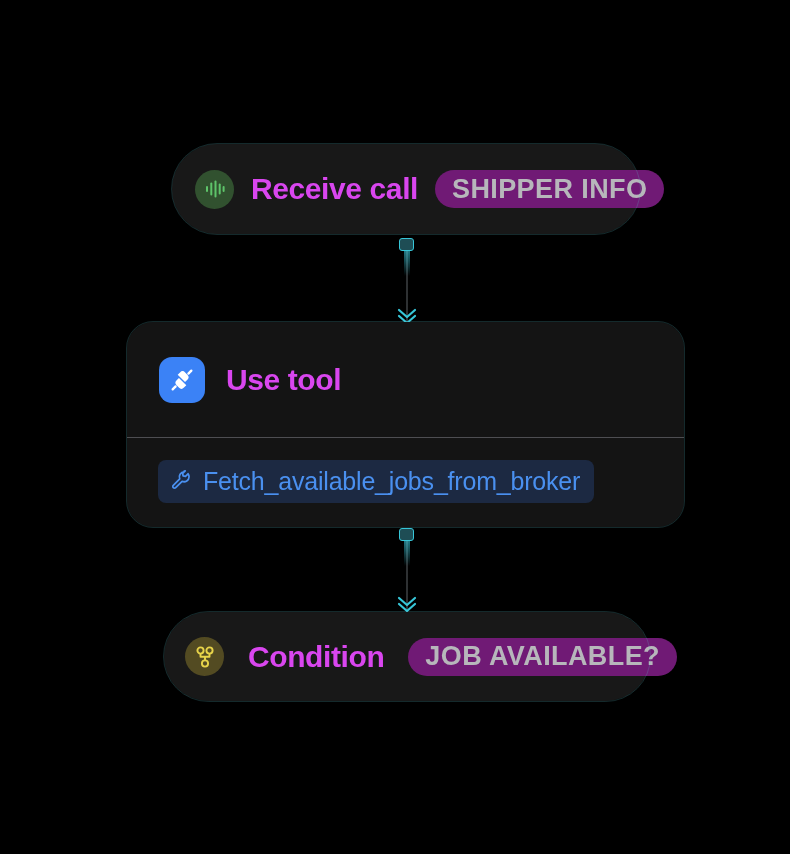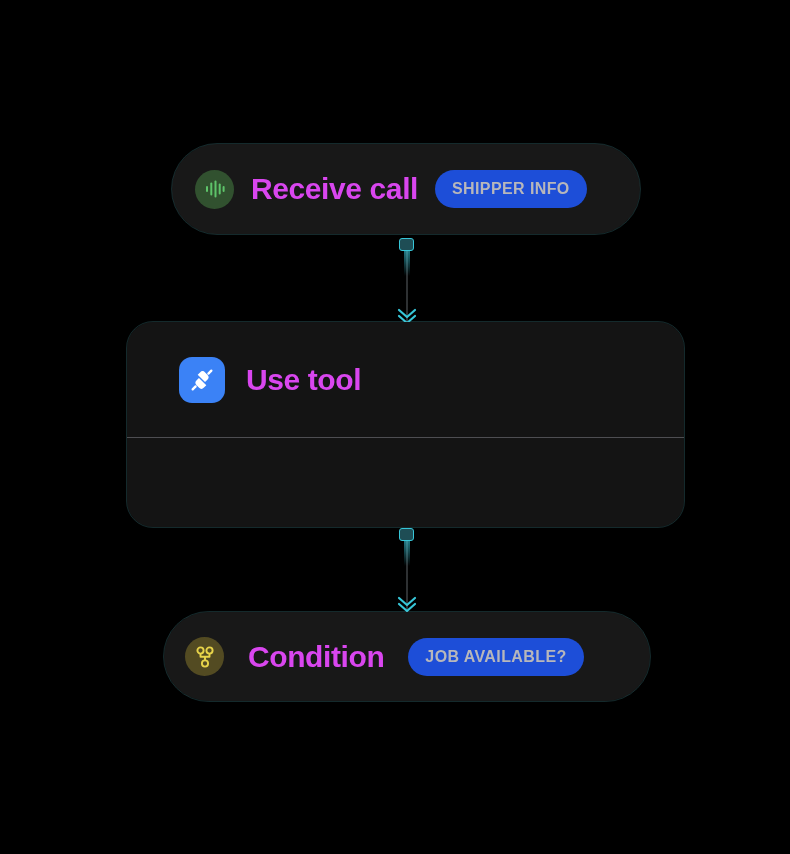--- a/index.html
+++ b/index.html
@@ -71,43 +71,42 @@
     letter-spacing: -0.4px;
     white-space: nowrap;
   }
 
   .node-badge {
     display: inline-flex;
     align-items: center;
     height: 38px;
     padding: 0 17px;
     border-radius: 999px;
-    background: #1d4ed8;
+    background: #701a75;
     color: #b7b7bb;
-    font-size: 16px;
+    font-size: 27px;
     font-weight: bold;
     letter-spacing: 0.4px;
     white-space: nowrap;
   }
 
   
   #use-tool-node {
     left: 127px;
     top: 322px;
     width: 557px;
     height: 205px;
   }
   .card-header {
     height: 115px;
     display: flex;
     align-items: center;
     padding: 0 0 0 32px;
     gap: 21px;
     box-sizing: border-box;
-    margin-left: 20px;
   }
   .card-divider {
     height: 1px;
     width: 100%;
     background: #4e4e52;
   }
   .card-body {
     padding: 22px 30px 0 31px;
   }
 
@@ -233,20 +232,30 @@
             <path d="M6.5 17.5 L4 20"></path>
             <path d="M17.5 6.5 L20 4"></path>
             <path d="M9.4 10.2 l-2 2a3.1 3.1 0 0 0 0 4.4 l1.9 1.9 a3.1 3.1 0 0 0 4.4 0 l2-2 z" fill="#ffffff" stroke="none"></path>
             <path d="M14.6 13.8 l2-2a3.1 3.1 0 0 0 0-4.4 l-1.9-1.9 a3.1 3.1 0 0 0-4.4 0 l-2 2 z" fill="#ffffff" stroke="none"></path>
           </g>
         </svg>
       </div>
       <div class="node-title">Use tool</div>
     </div>
     <div class="card-divider"></div>
+    <div class="card-body">
+      <div class="tool-chip">
+        <span>
+          <svg width="22" height="22" viewBox="0 0 24 24" aria-hidden="true">
+            <path d="M15.5 3.2a5.4 5.4 0 0 0-4.9 7.6 L3.6 17.8a1.8 1.8 0 0 0 0 2.6 1.8 1.8 0 0 0 2.6 0 l7-7 A5.4 5.4 0 0 0 20.8 8.5 a5.4 5.4 0 0 0-1.1-3.3 l-2.8 2.8 -2.6-0.5 -0.5-2.6 2.8-2.8 a5.4 5.4 0 0 0-1.1 0.1 z" fill="none" stroke="#4a90f0" stroke-width="1.9" stroke-linejoin="round"></path>
+          </svg>
+        </span>
+        <span class="tool-chip-label">Fetch_available_jobs_from_broker</span>
+      </div>
+    </div>
   </div>
 
   <div class="connector" id="connector-2">
     <div class="connector-line"></div>
     <div class="connector-glow"></div>
     <div class="connector-handle"></div>
     <svg class="connector-arrow" viewBox="0 0 24 20">
       <g fill="none" stroke="#37c6d8" stroke-width="2.2" stroke-linecap="round" stroke-linejoin="round">
         <polyline points="4,4 12,11 20,4"></polyline>
         <polyline points="4,10 12,17 20,10"></polyline>

